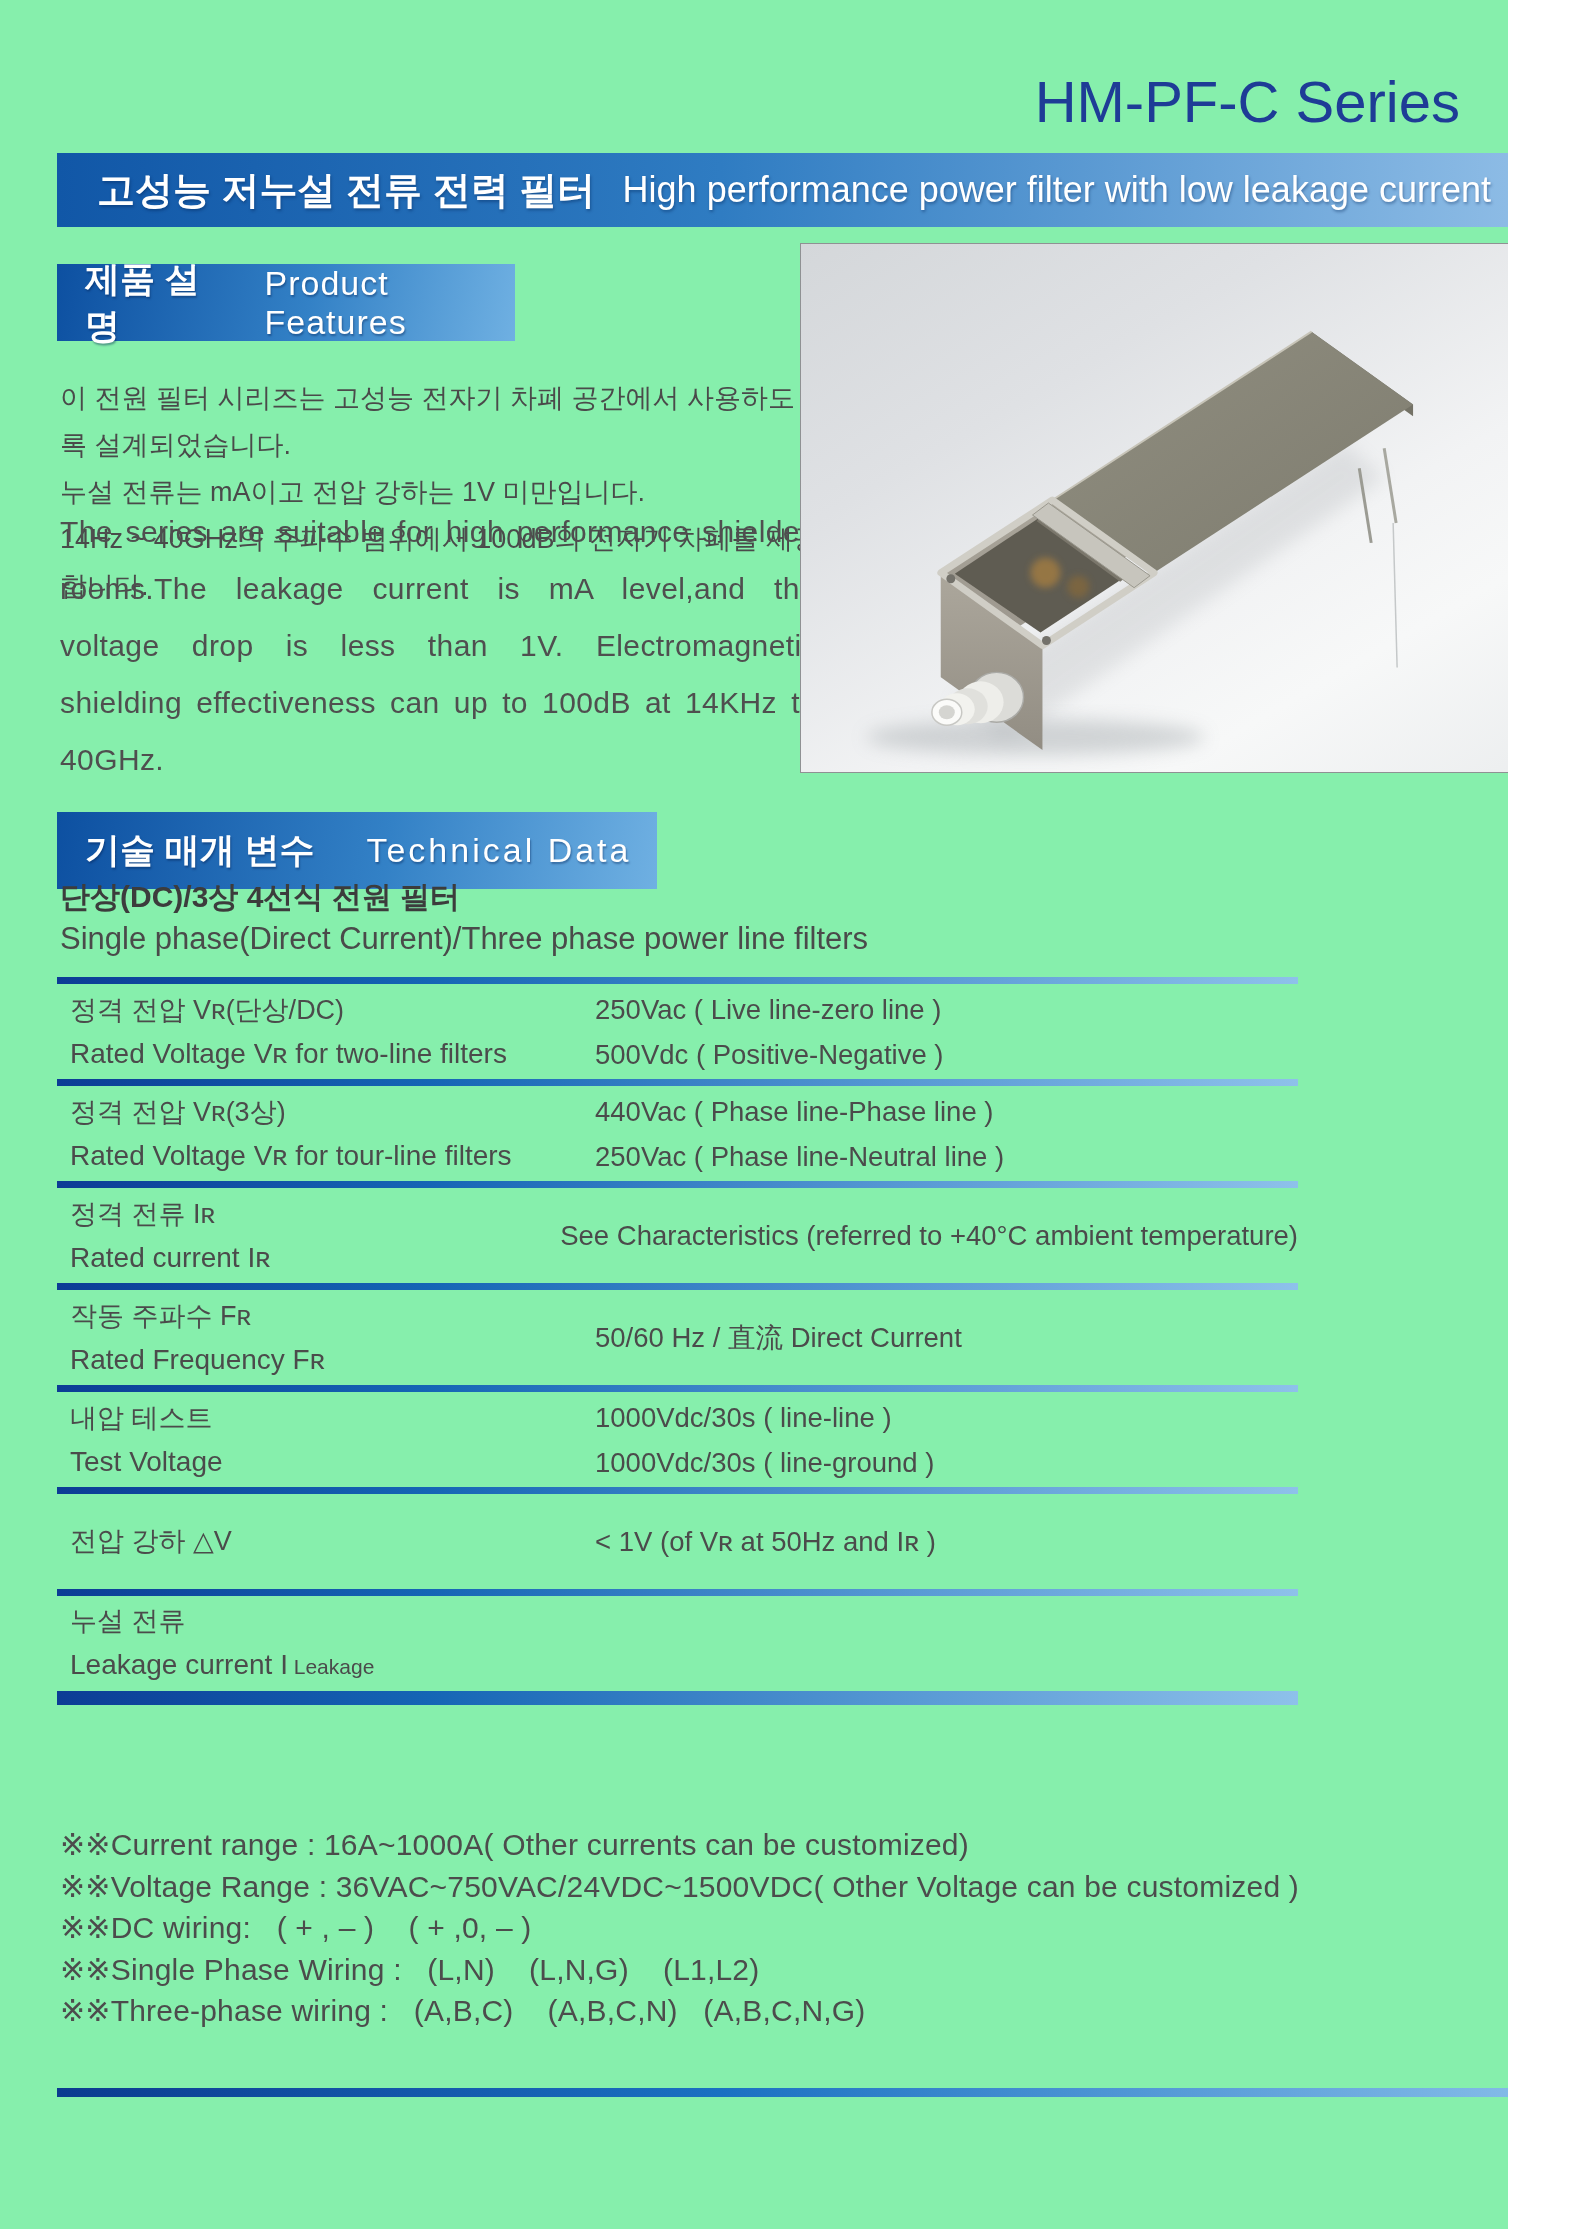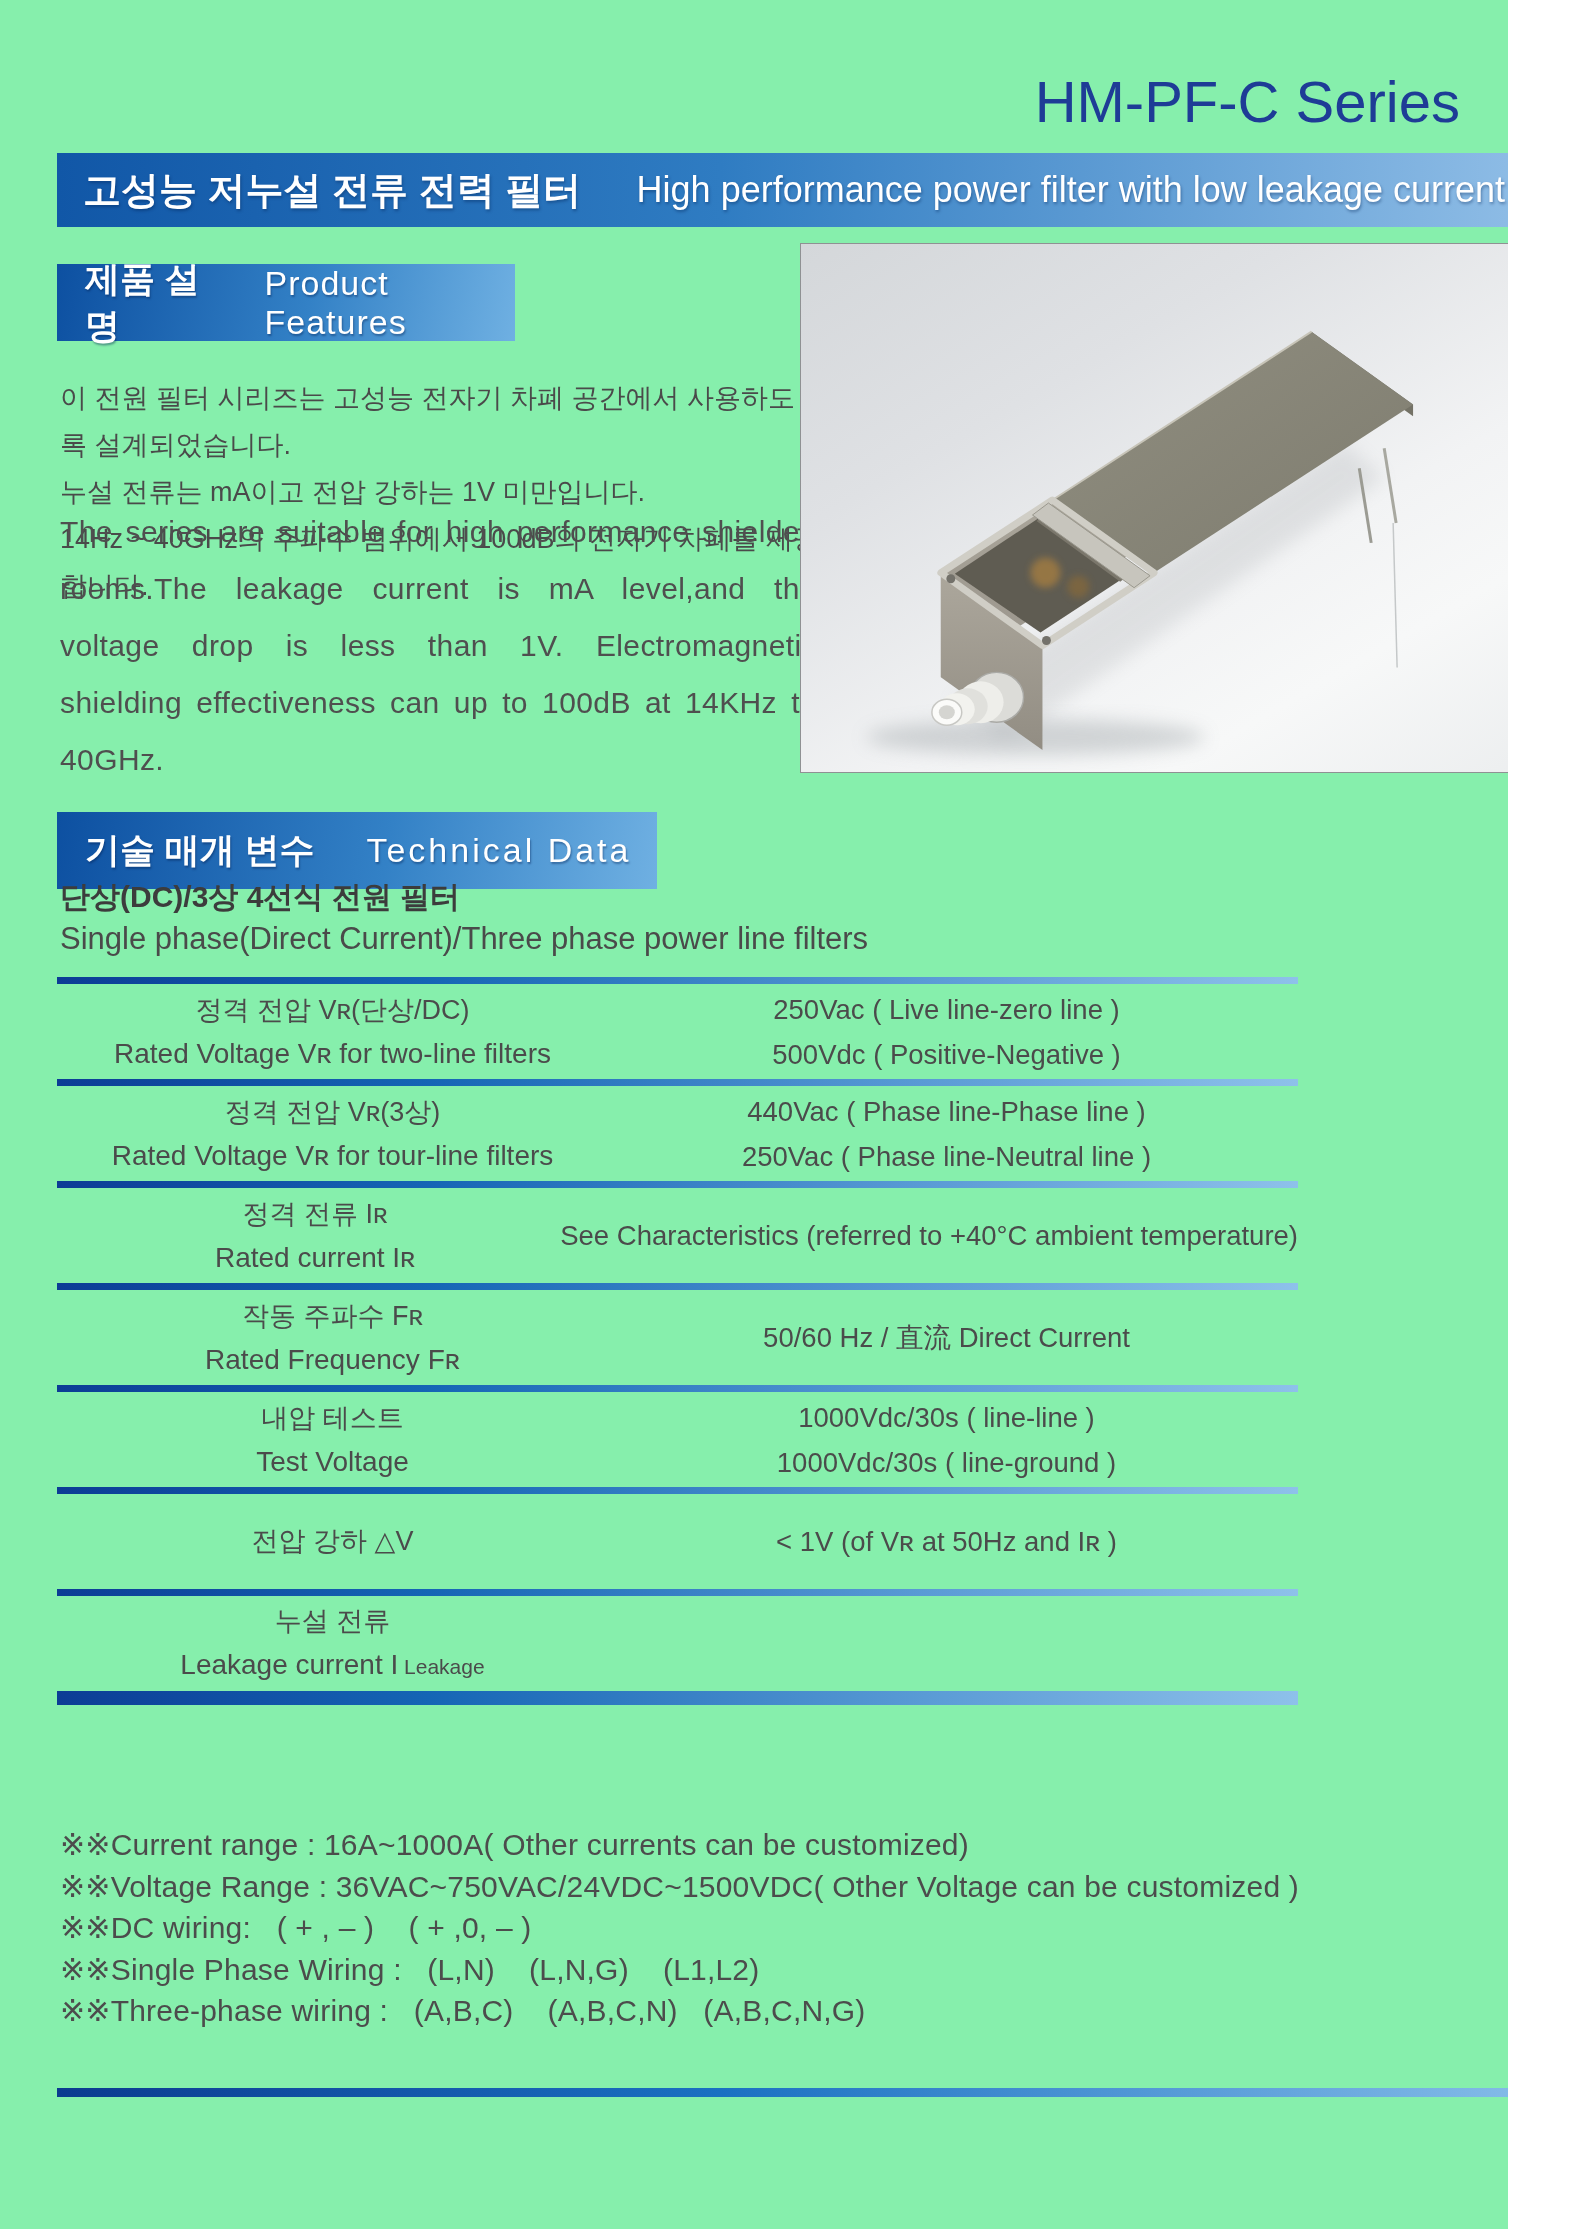--- a/index.html
+++ b/index.html
@@ -12,21 +12,21 @@
   }
   
   .series-title{
     position:absolute;top:68px;right:48px;
     font-size:58px;color:#1e3c96;letter-spacing:0px;
   }
   .banner{
     position:absolute;left:57px;top:153px;width:1474px;height:74px;
     background:linear-gradient(to right,#1157a7 0%,#2f7cc2 45%,#8fbde6 100%);
     display:flex;align-items:center;justify-content:space-between;
-    padding:0 26px;box-sizing:border-box;
+    padding:0 40px;box-sizing:border-box;
   }
   .banner .ko{font-size:38px;font-weight:bold;color:#fff;text-shadow:1px 2px 3px rgba(0,35,85,.4);}
   .banner .en{font-size:36px;color:#fff;text-shadow:1px 2px 3px rgba(0,35,85,.4);}
   
   .section-header{
     position:absolute;left:57px;height:77px;
     background:linear-gradient(100deg,#0d50a1 0%,#3381c6 55%,#6fb0e2 100%);
     display:flex;align-items:center;box-sizing:border-box;padding-left:28px;
   }
   .section-header .ko{font-size:35px;font-weight:bold;color:#fff;text-shadow:1px 2px 2px rgba(0,30,80,.4);}
@@ -49,21 +49,21 @@
   .product-image{
     position:absolute;left:800px;top:243px;width:731px;height:530px;
     border:1px solid #8f9193;box-sizing:border-box;
     background:linear-gradient(150deg,#d4d7da 0%,#dfe1e4 30%,#f2f3f4 62%,#f7f8f8 78%,#eceeef 100%);
   }
   .product-image svg{display:block;width:100%;height:100%;}
   
   .tech-subtitle{position:absolute;left:60px;top:876px;color:#3d3d3d;}
   .tech-subtitle .ko{font-size:30px;font-weight:bold;line-height:42px;color:#3c3c3c;}
   .tech-subtitle .en{font-size:31px;line-height:42px;color:#4a4a4a;}
-  .tech-table{position:absolute;left:57px;top:977px;width:1241px;text-align:center;}
+  .tech-table{position:absolute;left:57px;top:977px;width:1241px;}
   .t-sep{
     height:7px;width:100%;
     background:linear-gradient(to right,#0c3c95 0%,#1565b5 30%,#5a9bd5 70%,#8ec1ea 100%);
   }
   .t-row{display:flex;height:95px;}
   .t-label{
     width:538px;box-sizing:border-box;padding-left:13px;
     display:flex;flex-direction:column;justify-content:center;
   }
   .lab-ko{font-size:27px;line-height:43px;color:#4b4b4b;}

